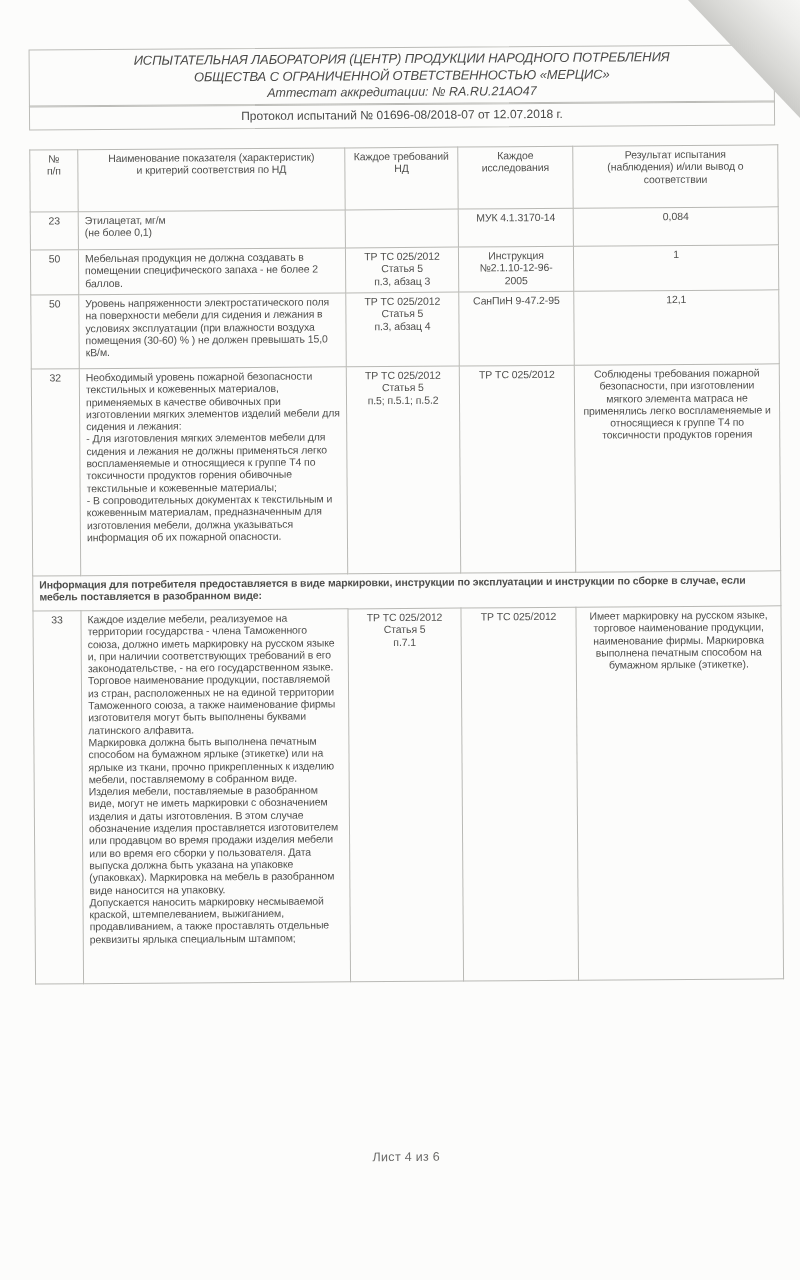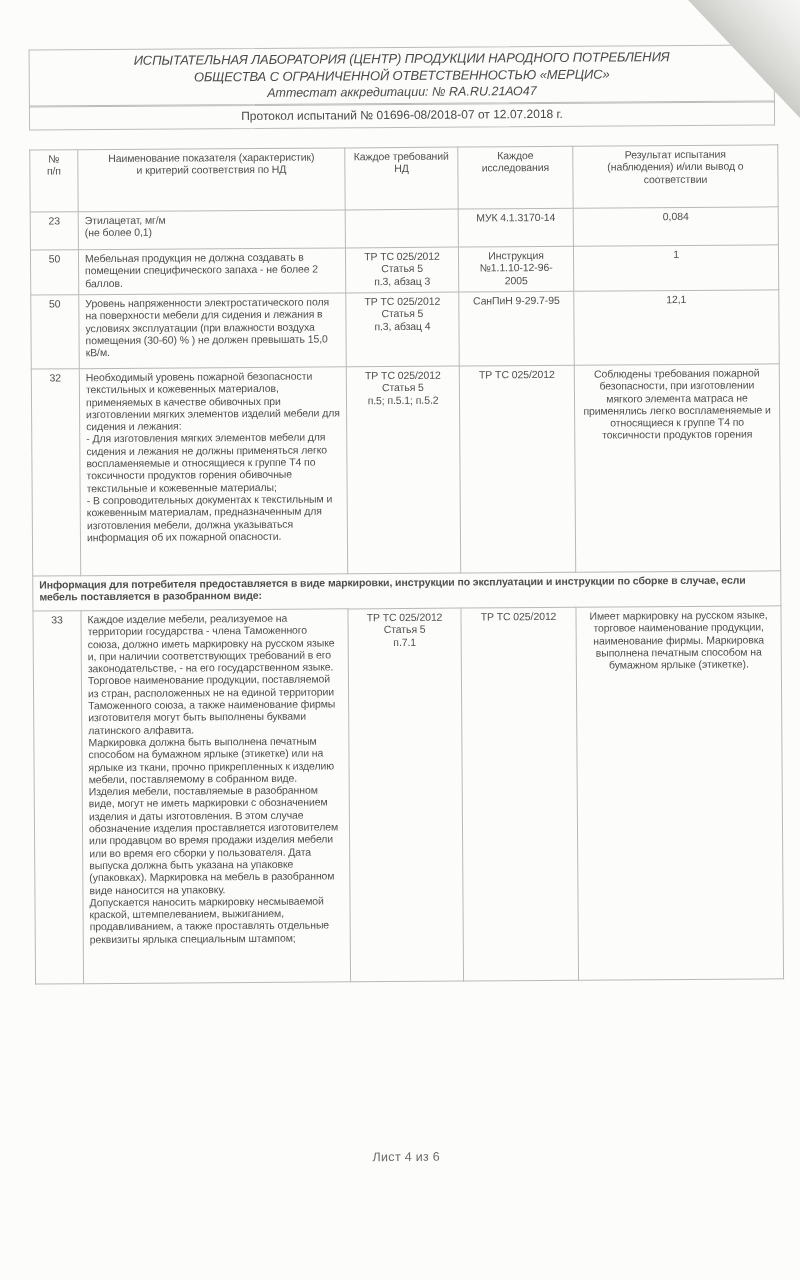--- a/index.html
+++ b/index.html
@@ -135,31 +135,31 @@
         <td class="method ml">МУК 4.1.3170-14</td>
         <td class="result ml">0,084</td>
       </tr>
       <tr class="r30">
         <td class="num">50</td>
         <td class="name ml">Мебельная продукция не должна создавать в помещении специфического запаха - не более 2 баллов.</td>
         <td class="req ml">ТР ТС 025/2012
 Статья 5
 п.3, абзац 3</td>
         <td class="method ml">Инструкция
-№1.1.10-12-96-
+№2.1.10-12-96-
 2005</td>
         <td class="result ml">1</td>
       </tr>
       <tr class="r31">
         <td class="num">50</td>
         <td class="name ml">Уровень напряженности электростатического поля на поверхности мебели для сидения и лежания в условиях эксплуатации (при влажности воздуха помещения (30-60) % ) не должен превышать 15,0 кВ/м.</td>
         <td class="req ml">ТР ТС 025/2012
 Статья 5
 п.3, абзац 4</td>
-        <td class="method ml">СанПиН 9-29.7-95</td>
+        <td class="method ml">СанПиН 9-47.2-95</td>
         <td class="result ml">12,1</td>
       </tr>
       <tr class="r32">
         <td class="num">32</td>
         <td class="name ml">Необходимый уровень пожарной безопасности текстильных и кожевенных материалов, применяемых в качестве обивочных при изготовлении мягких элементов изделий мебели для сидения и лежания:
 - Для изготовления мягких элементов мебели для сидения и лежания не должны применяться легко воспламеняемые и относящиеся к группе Т4 по токсичности продуктов горения обивочные текстильные и кожевенные материалы;
 - В сопроводительных документах к текстильным и кожевенным материалам, предназначенным для изготовления мебели, должна указываться информация об их пожарной опасности.</td>
         <td class="req ml">ТР ТС 025/2012
 Статья 5
 п.5; п.5.1; п.5.2</td>

